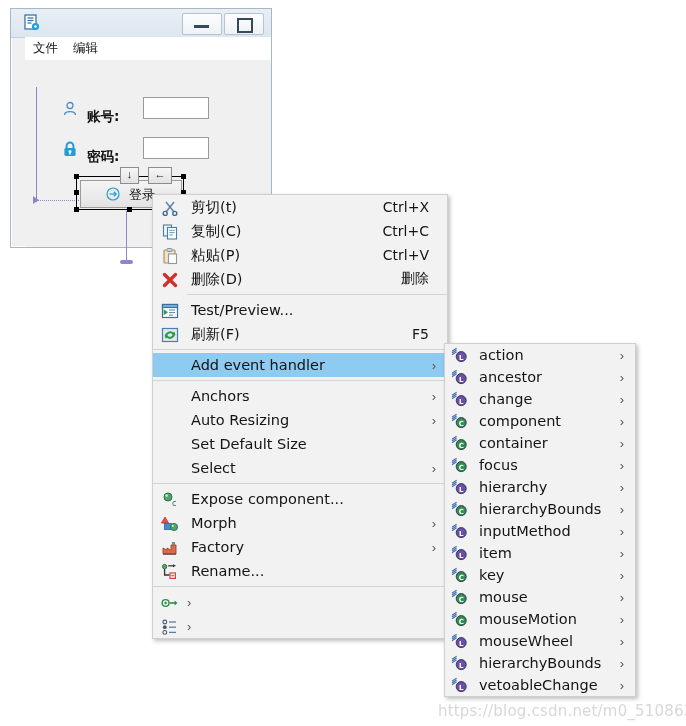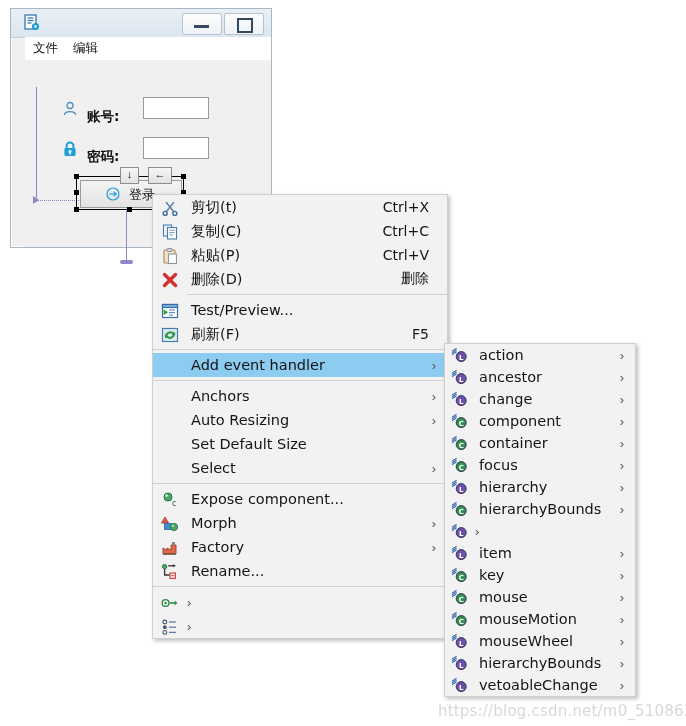--- a/index.html
+++ b/index.html
@@ -717,20 +717,21 @@
         <span class="ev-icon" style="left: 6px;"><svg width="18" height="17" viewBox="0 0 18 17">
             <g stroke="#3f6fb0" stroke-width="1.1">
               <line x1="1" y1="4.2" x2="5.6" y2="1.2"></line>
               <line x1="1" y1="6.0" x2="5.6" y2="3.0"></line>
               <line x1="1" y1="7.8" x2="5.6" y2="4.8"></line>
             </g>
             <circle cx="10.2" cy="9.6" r="5" fill="#6b4fa8" stroke="#2d2d4d" stroke-width="0.9"></circle>
             <text x="10.2" y="12.6" font-size="7" font-family="DejaVu Sans" font-weight="bold" fill="#ffffff" text-anchor="middle">L</text>
           </svg></span>
       </span>
+      <span class="mi-label">inputMethod</span>
       <span class="mi-arrow">›</span>
     </div>
     <div class="mi">
       <span class="mi-icon">
         <span class="ev-icon" style="left: 6px;"><svg width="18" height="17" viewBox="0 0 18 17">
             <g stroke="#3f6fb0" stroke-width="1.1">
               <line x1="1" y1="4.2" x2="5.6" y2="1.2"></line>
               <line x1="1" y1="6.0" x2="5.6" y2="3.0"></line>
               <line x1="1" y1="7.8" x2="5.6" y2="4.8"></line>
             </g>

